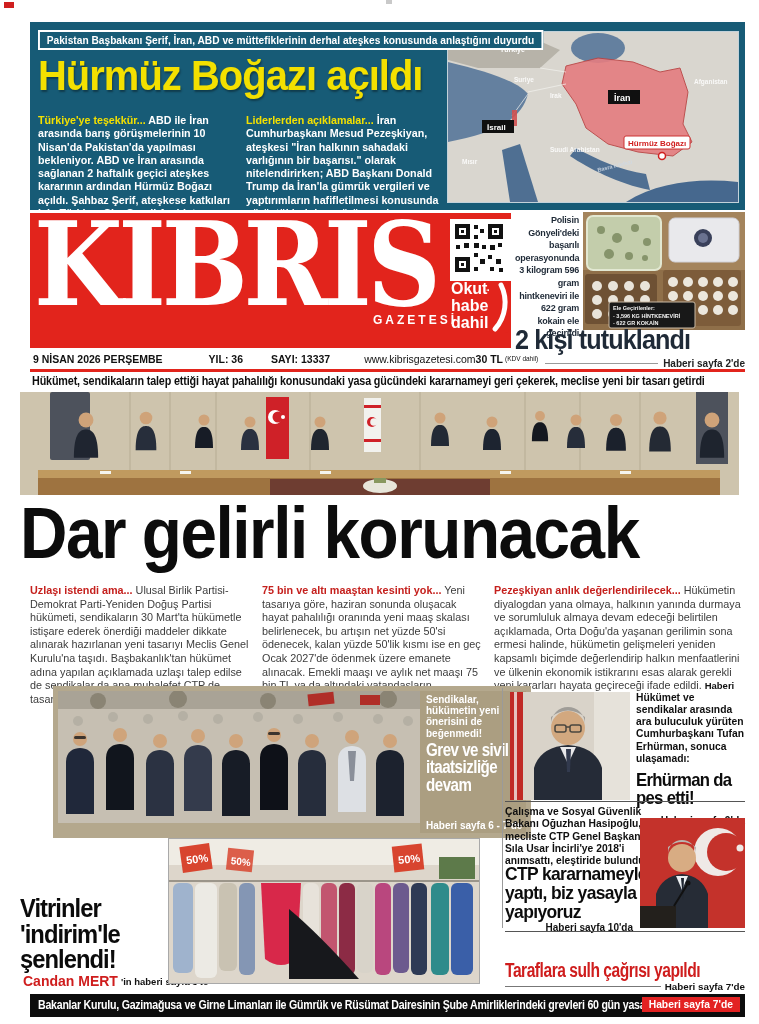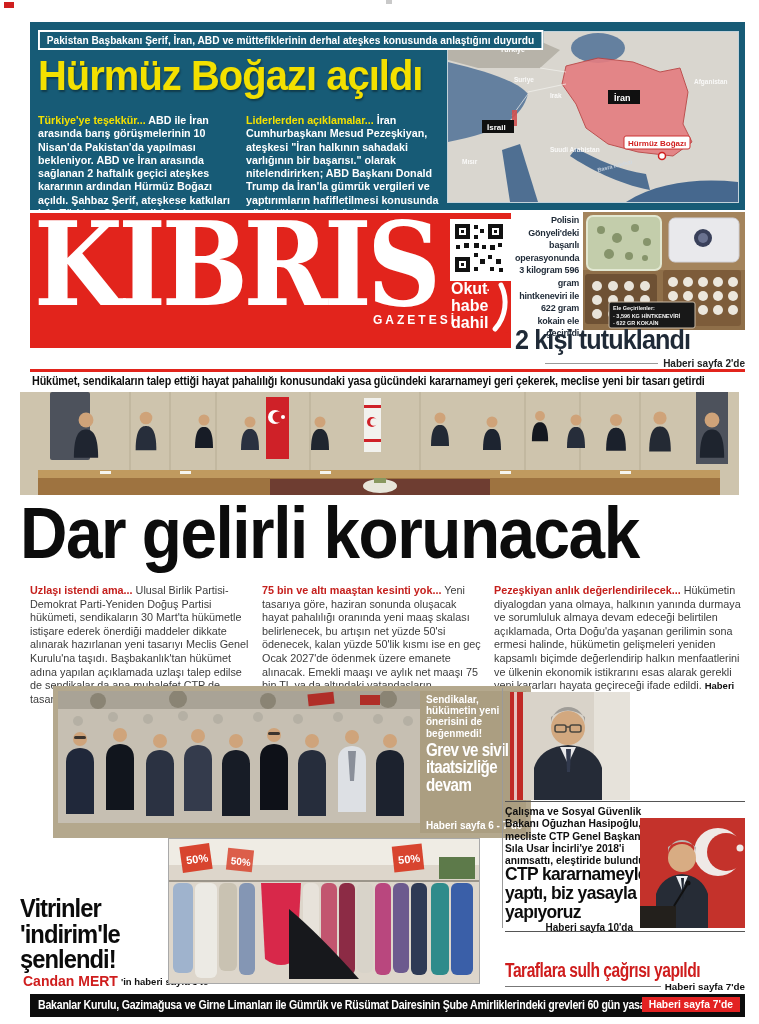--- a/index.html
+++ b/index.html
@@ -207,20 +207,28 @@
       <span>haberin</span><br>
       <span>dahil</span>
     </div>
     <div class="abs" id="swoosh">
       <svg width="20" height="52" viewBox="0 0 20 52">
         <rect x="0" y="0" width="20" height="52" rx="4" fill="#e2241c"></rect>
         <path d="M12,4 C19,18 17,36 6,48" stroke="#fff" stroke-width="5" fill="none" stroke-linecap="round"></path>
       </svg>
     </div>
     <div class="abs" id="gazetesi">GAZETESİ</div>
+  </div>
+  <div class="abs" id="dateStrip">
+    <span class="ds" id="ds-date">9 NİSAN 2026 PERŞEMBE</span>
+    <span class="ds" id="ds-year">YIL: 36</span>
+    <span class="ds" id="ds-issue">SAYI: 13337</span>
+    <span class="ds" id="ds-site">www.kibrisgazetesi.com</span>
+    <span class="ds" id="ds-price">30 TL</span>
+    <span class="ds" id="ds-pricenote">(KDV dahil)</span>
   </div>
   <div class="abs" id="redRule"></div>
 
   <div class="abs" id="policeBox">
     <div class="abs" id="policeLead">Polisin Gönyeli'deki başarılı operasyonunda 3 kilogram 596 gram hintkeneviri ile 622 gram kokain ele geçirildi</div>
     <div class="abs" id="policePhoto">
       <svg width="162" height="118" viewBox="0 0 162 118">
         <rect width="162" height="118" fill="#8f6f49"></rect>
         <rect y="0" width="162" height="58" fill="#a4845c"></rect>
         <rect x="4" y="4" width="74" height="54" rx="6" fill="#c3cdab" stroke="#e2e8d2" stroke-width="2"></rect>
@@ -424,20 +432,25 @@
       <circle cx="58" cy="36" r="17" fill="#d2a87f"></circle>
       <path d="M41,32 A17,17 0 0,1 75,32 L75,25 Q58,12 41,25 Z" fill="#a09d98"></path>
       <rect x="45" y="33" width="11" height="7" rx="2" fill="none" stroke="#4a463f" stroke-width="1.5"></rect>
       <rect x="60" y="33" width="11" height="7" rx="2" fill="none" stroke="#4a463f" stroke-width="1.5"></rect>
       <line x1="56" y1="35" x2="60" y2="35" stroke="#4a463f" stroke-width="1.5"></line>
       <path d="M24,108 L24,76 Q30,55 58,53 Q86,55 92,76 L92,108 Z" fill="#252b37"></path>
       <path d="M50,55 L58,72 L66,55 Z" fill="#e9e9ea"></path>
       <path d="M56,57 L61,57 L60,80 L57,80 Z" fill="#323a4e"></path>
     </svg>
   </div>
+  <div class="abs" id="erText">
+    <div id="erLead">Hükümet ve sendikalar arasında ara buluculuk yürüten Cumhurbaşkanı Tufan Erhürman, sonuca ulaşamadı:</div>
+    <div id="erHead">Erhürman da pes etti!</div>
+    <div id="erRef">Haberi sayfa 9'da</div>
+  </div>
 
   <div class="abs" id="hRule1"></div>
 
   <div class="abs" id="ctpLead">Çalışma ve Sosyal Güvenlik Bakanı Oğuzhan Hasipoğlu, mecliste CTP Genel Başkanı Sıla Usar İncirli'ye 2018'i anımsattı, eleştiride bulundu:</div>
   <div class="abs" id="ctpHead">CTP kararnameyle yaptı, biz yasayla yapıyoruz</div>
   <div class="abs" id="ctpRef">Haberi sayfa 10'da</div>
   <div class="abs" id="ctpPhoto">
     <svg width="105" height="110" viewBox="0 0 105 110">
       <rect width="105" height="110" fill="#c4322b"></rect>
       <circle cx="78" cy="34" r="24" fill="#efe9e6"></circle>

